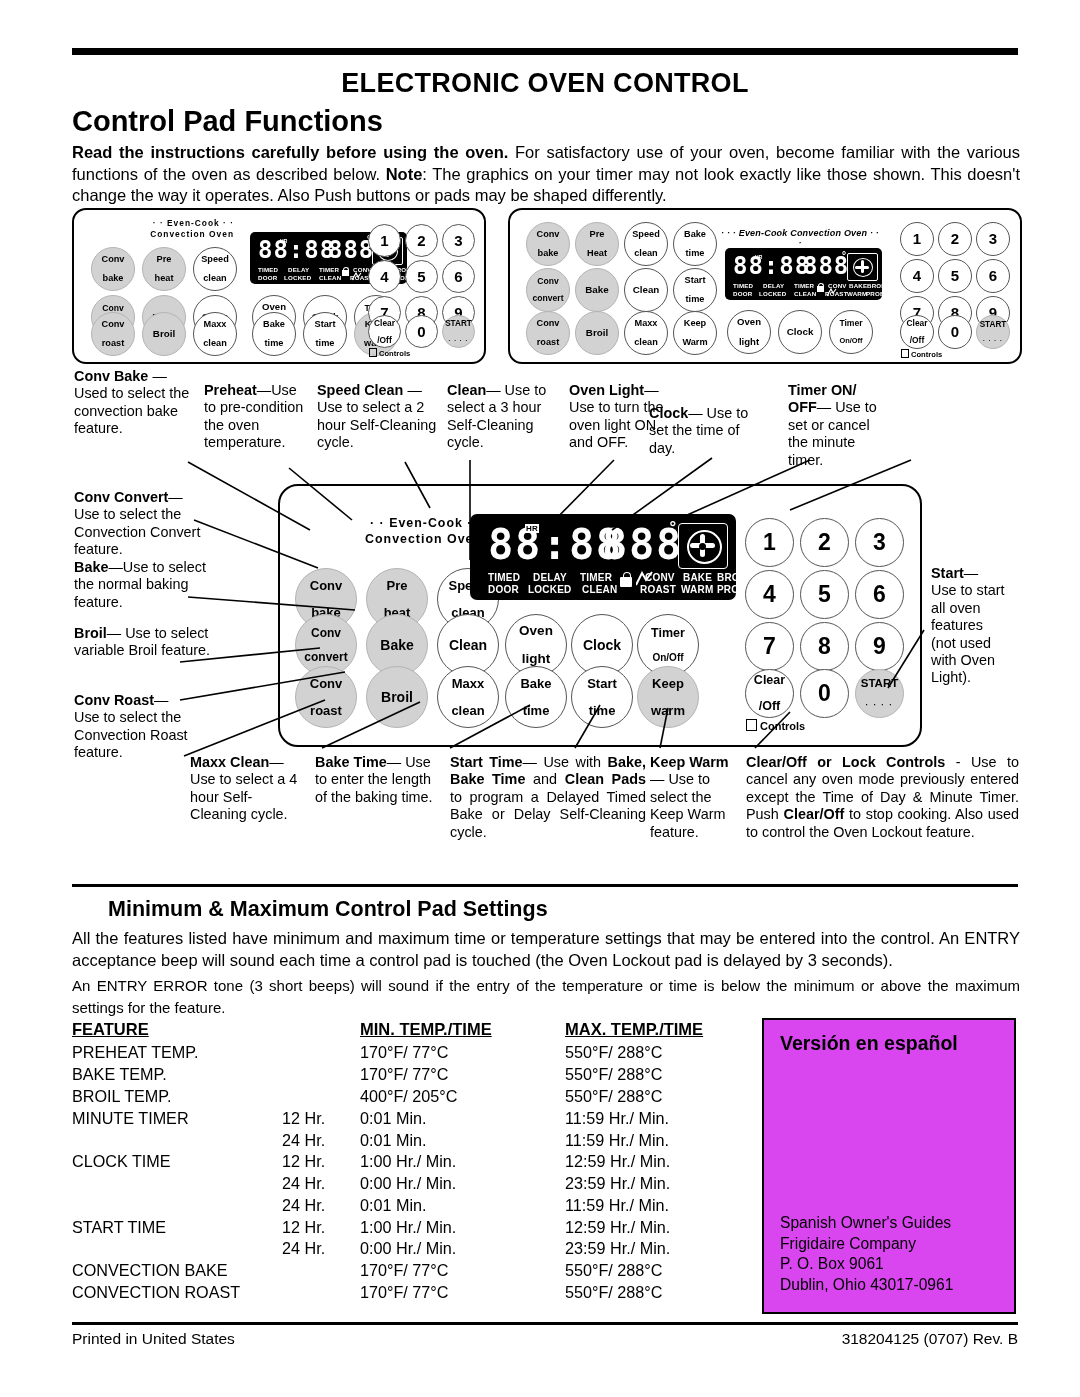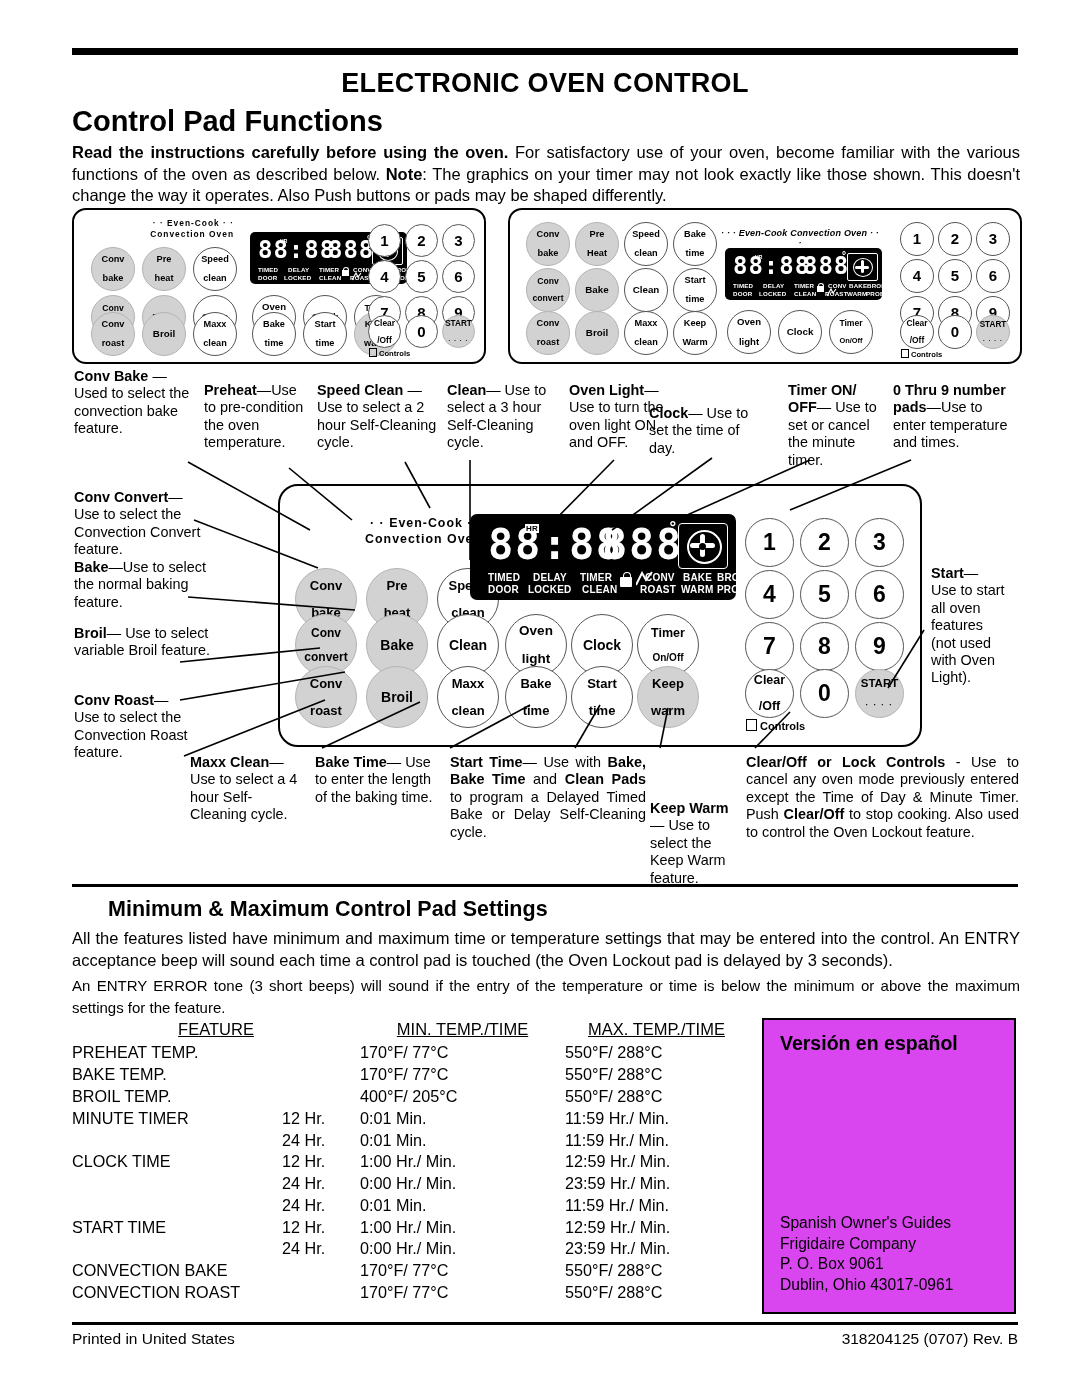--- a/index.html
+++ b/index.html
@@ -45,21 +45,21 @@
   .call b{font-weight:bold;}
 
   
   .rule-mid{position:absolute;left:72px;top:884px;width:946px;height:2.5px;background:#000;}
   .h3{position:absolute;left:72px;top:897px;font-size:21.5px;font-weight:bold;margin-left:36px;}
   .p1{position:absolute;left:72px;top:928px;width:948px;font-size:16.5px;line-height:21.5px;text-align:justify;}
   .p2{position:absolute;left:72px;top:975px;width:948px;font-size:15px;line-height:21.5px;text-align:justify;}
 
   table.minmax{position:absolute;left:72px;top:1020px;width:676px;border-collapse:collapse;
                font-size:16.2px;}
-  table.minmax th{text-align:center;font-weight:normal;text-decoration:underline;padding:0 0 3px 0;font-size:16.5px;}
+  table.minmax th{text-align:left;font-weight:bold;text-decoration:underline;padding:0 0 3px 0;font-size:16.5px;}
   table.minmax td{padding:1.4px 0;vertical-align:top;white-space:nowrap;}
   .c-feat{width:210px;}
   .c-hr{width:78px;}
   .c-min{width:205px;}
 
   
   .sbox{position:absolute;left:762px;top:1018px;width:250px;height:292px;border:2px solid #000;background:#d946ef;}
   .sbox .t{position:absolute;left:16px;top:12px;font-size:19.5px;font-weight:bold;}
   .sbox .b1{position:absolute;left:16px;top:42px;width:222px;font-size:15.6px;line-height:20.5px;}
   .sbox .b2{position:absolute;left:16px;top:193px;width:225px;font-size:15.6px;line-height:20.5px;}
@@ -349,23 +349,20 @@
   </div>
   <div class="call" style="left:569px;top:382px;width:96px;">
     <b>Oven Light</b><span>— </span><span>Use to turn the oven light ON and OFF.</span>
   </div>
   <div class="call" style="left:649px;top:405px;width:100px;">
     <b>Clock</b><span>— </span><span>Use to set the time of day.</span>
   </div>
   <div class="call" style="left:788px;top:382px;width:95px;">
     <b>Timer ON/ OFF</b><span>— </span><span>Use to set or cancel the minute timer.</span>
   </div>
-  <div class="call" style="left:893px;top:382px;width:126px;">
-    <b>0 Thru 9 number pads</b><span>—</span><span>Use to enter temperature and times.</span>
-  </div>
 
   <div class="call" style="left:74px;top:489px;width:132px;">
     <b>Conv Convert</b><span>—</span><br><span>Use to select the Convection Convert feature.</span>
   </div>
   <div class="call" style="left:74px;top:559px;width:133px;">
     <b>Bake</b><span>—</span><span>Use to select the normal baking feature.</span>
   </div>
   <div class="call" style="left:74px;top:625px;width:143px;">
     <b>Broil</b><span>— </span><span>Use to select variable Broil feature.</span>
   </div>
@@ -537,21 +534,21 @@
 
   <div class="call" style="left:190px;top:754px;width:110px;">
     <b>Maxx Clean</b><span>—</span><br><span>Use to select a 4 hour Self-Cleaning cycle.</span>
   </div>
   <div class="call" style="left:315px;top:754px;width:128px;">
     <b>Bake Time</b><span>— </span><span>Use to enter the length of the baking time.</span>
   </div>
   <div class="call" style="left:450px;top:754px;width:196px;text-align:justify;">
     <b>Start Time</b><span>— </span><span>Use with </span><b>Bake, Bake Time</b><span> and </span><b>Clean Pads</b><span> to program a Delayed Timed Bake or Delay Self-Cleaning cycle.</span>
   </div>
-  <div class="call" style="left:650px;top:754px;width:88px;margin-top:46px;">
+  <div class="call" style="left:650px;top:754px;width:88px;">
     <b>Keep Warm</b><span> — </span><span>Use to select the Keep Warm feature.</span>
   </div>
   <div class="call" style="left:746px;top:754px;width:273px;text-align:justify;">
     <b>Clear/Off or Lock Controls</b><span> - </span><span>Use to cancel any oven mode previously entered except the  Time of Day &amp; Minute Timer. Push </span><b>Clear/Off</b><span> to stop cooking. Also used to control the Oven Lockout feature.</span>
   </div>
 
   <div class="rule-mid"></div>
   <div class="h3">Minimum &amp; Maximum Control Pad Settings</div>
   <div class="p1">All the features listed have minimum and maximum time or temperature settings that may be entered into the control. An ENTRY acceptance beep will sound each time a control pad is touched (the Oven Lockout pad is delayed by 3 seconds).</div>
   <div class="p2">An ENTRY ERROR tone (3 short beeps) will sound if the entry of the temperature or time is below the minimum or above the maximum settings for the feature.</div>

